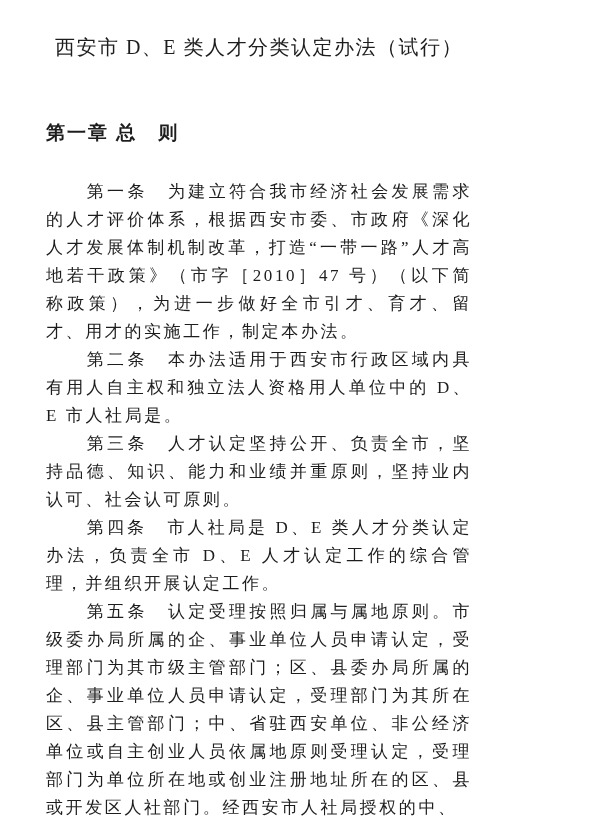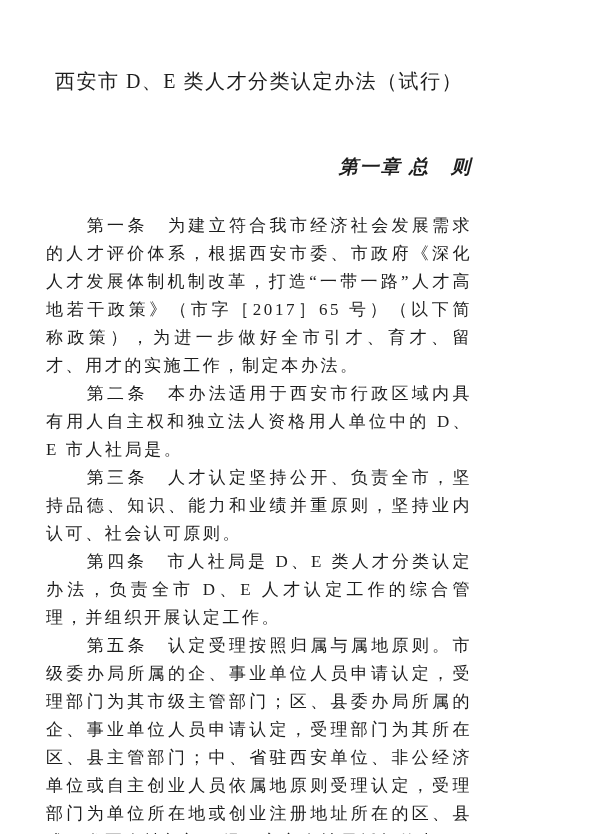--- a/index.html
+++ b/index.html
@@ -9,43 +9,42 @@
   }
   body {
     width: 600px;
     height: 834px;
     overflow: hidden;
   }
   .page {
     box-sizing: border-box;
     width: 516px;
     height: 834px;
-    padding: 66px 44px 0 46px;
+    padding: 32px 44px 0 46px;
     background: #ffffff;
     color: #1d1d1d;
   }
   .doc-title {
     margin: 0;
     text-align: center;
     font-family: "Liberation Serif", "DejaVu Serif", serif;
     font-weight: 500;
     font-size: 20px;
     letter-spacing: 1.5px;
     line-height: 30px;
     white-space: nowrap;
   }
   .chapter-heading {
     margin: 28px 0 32px 0;
-    text-align: right;
+    text-align: left;
     font-family: "Liberation Sans", "DejaVu Sans", sans-serif;
     font-weight: bold;
     font-size: 19px;
     letter-spacing: 2px;
     line-height: 26px;
-    font-style: italic;
   }
   .chapter-heading.first {
     margin-top: 58px;
   }
   .para {
     margin: 0;
     font-family: "Liberation Serif", "DejaVu Serif", serif;
     font-size: 17px;
     line-height: 28px;
     letter-spacing: 2.6px;
@@ -57,21 +56,21 @@
 </style>
 </head>
 <body>
 
 <div class="page">
 
   <h1 class="doc-title">西安市 D、E 类人才分类认定办法（试行）</h1>
 
   <h2 class="chapter-heading first">第一章 总　则</h2>
 
-  <p class="para">第一条　为建立符合我市经济社会发展需求的人才评价体系，根据西安市委、市政府《深化人才发展体制机制改革，打造“一带一路”人才高地若干政策》（市字［2017］65 号）（以下简称政策），为进一步做好全市引才、育才、留才、用才的实施工作，制定本办法。</p>
+  <p class="para">第一条　为建立符合我市经济社会发展需求的人才评价体系，根据西安市委、市政府《深化人才发展体制机制改革，打造“一带一路”人才高地若干政策》（市字［2010］47 号）（以下简称政策），为进一步做好全市引才、育才、留才、用才的实施工作，制定本办法。</p>
 
   <p class="para">第二条　本办法适用于西安市行政区域内具有用人自主权和独立法人资格用人单位中的 D、E 市人社局是。</p>
 
   <p class="para">第三条　人才认定坚持公开、负责全市，坚持品德、知识、能力和业绩并重原则，坚持业内认可、社会认可原则。</p>
 
 
   <p class="para">第四条　市人社局是 D、E 类人才分类认定办法，负责全市 D、E 人才认定工作的综合管理，并组织开展认定工作。</p>
 
   <p class="para">第五条　认定受理按照归属与属地原则。市级委办局所属的企、事业单位人员申请认定，受理部门为其市级主管部门；区、县委办局所属的企、事业单位人员申请认定，受理部门为其所在区、县主管部门；中、省驻西安单位、非公经济单位或自主创业人员依属地原则受理认定，受理部门为单位所在地或创业注册地址所在的区、县或开发区人社部门。经西安市人社局授权的中、</p>
 

